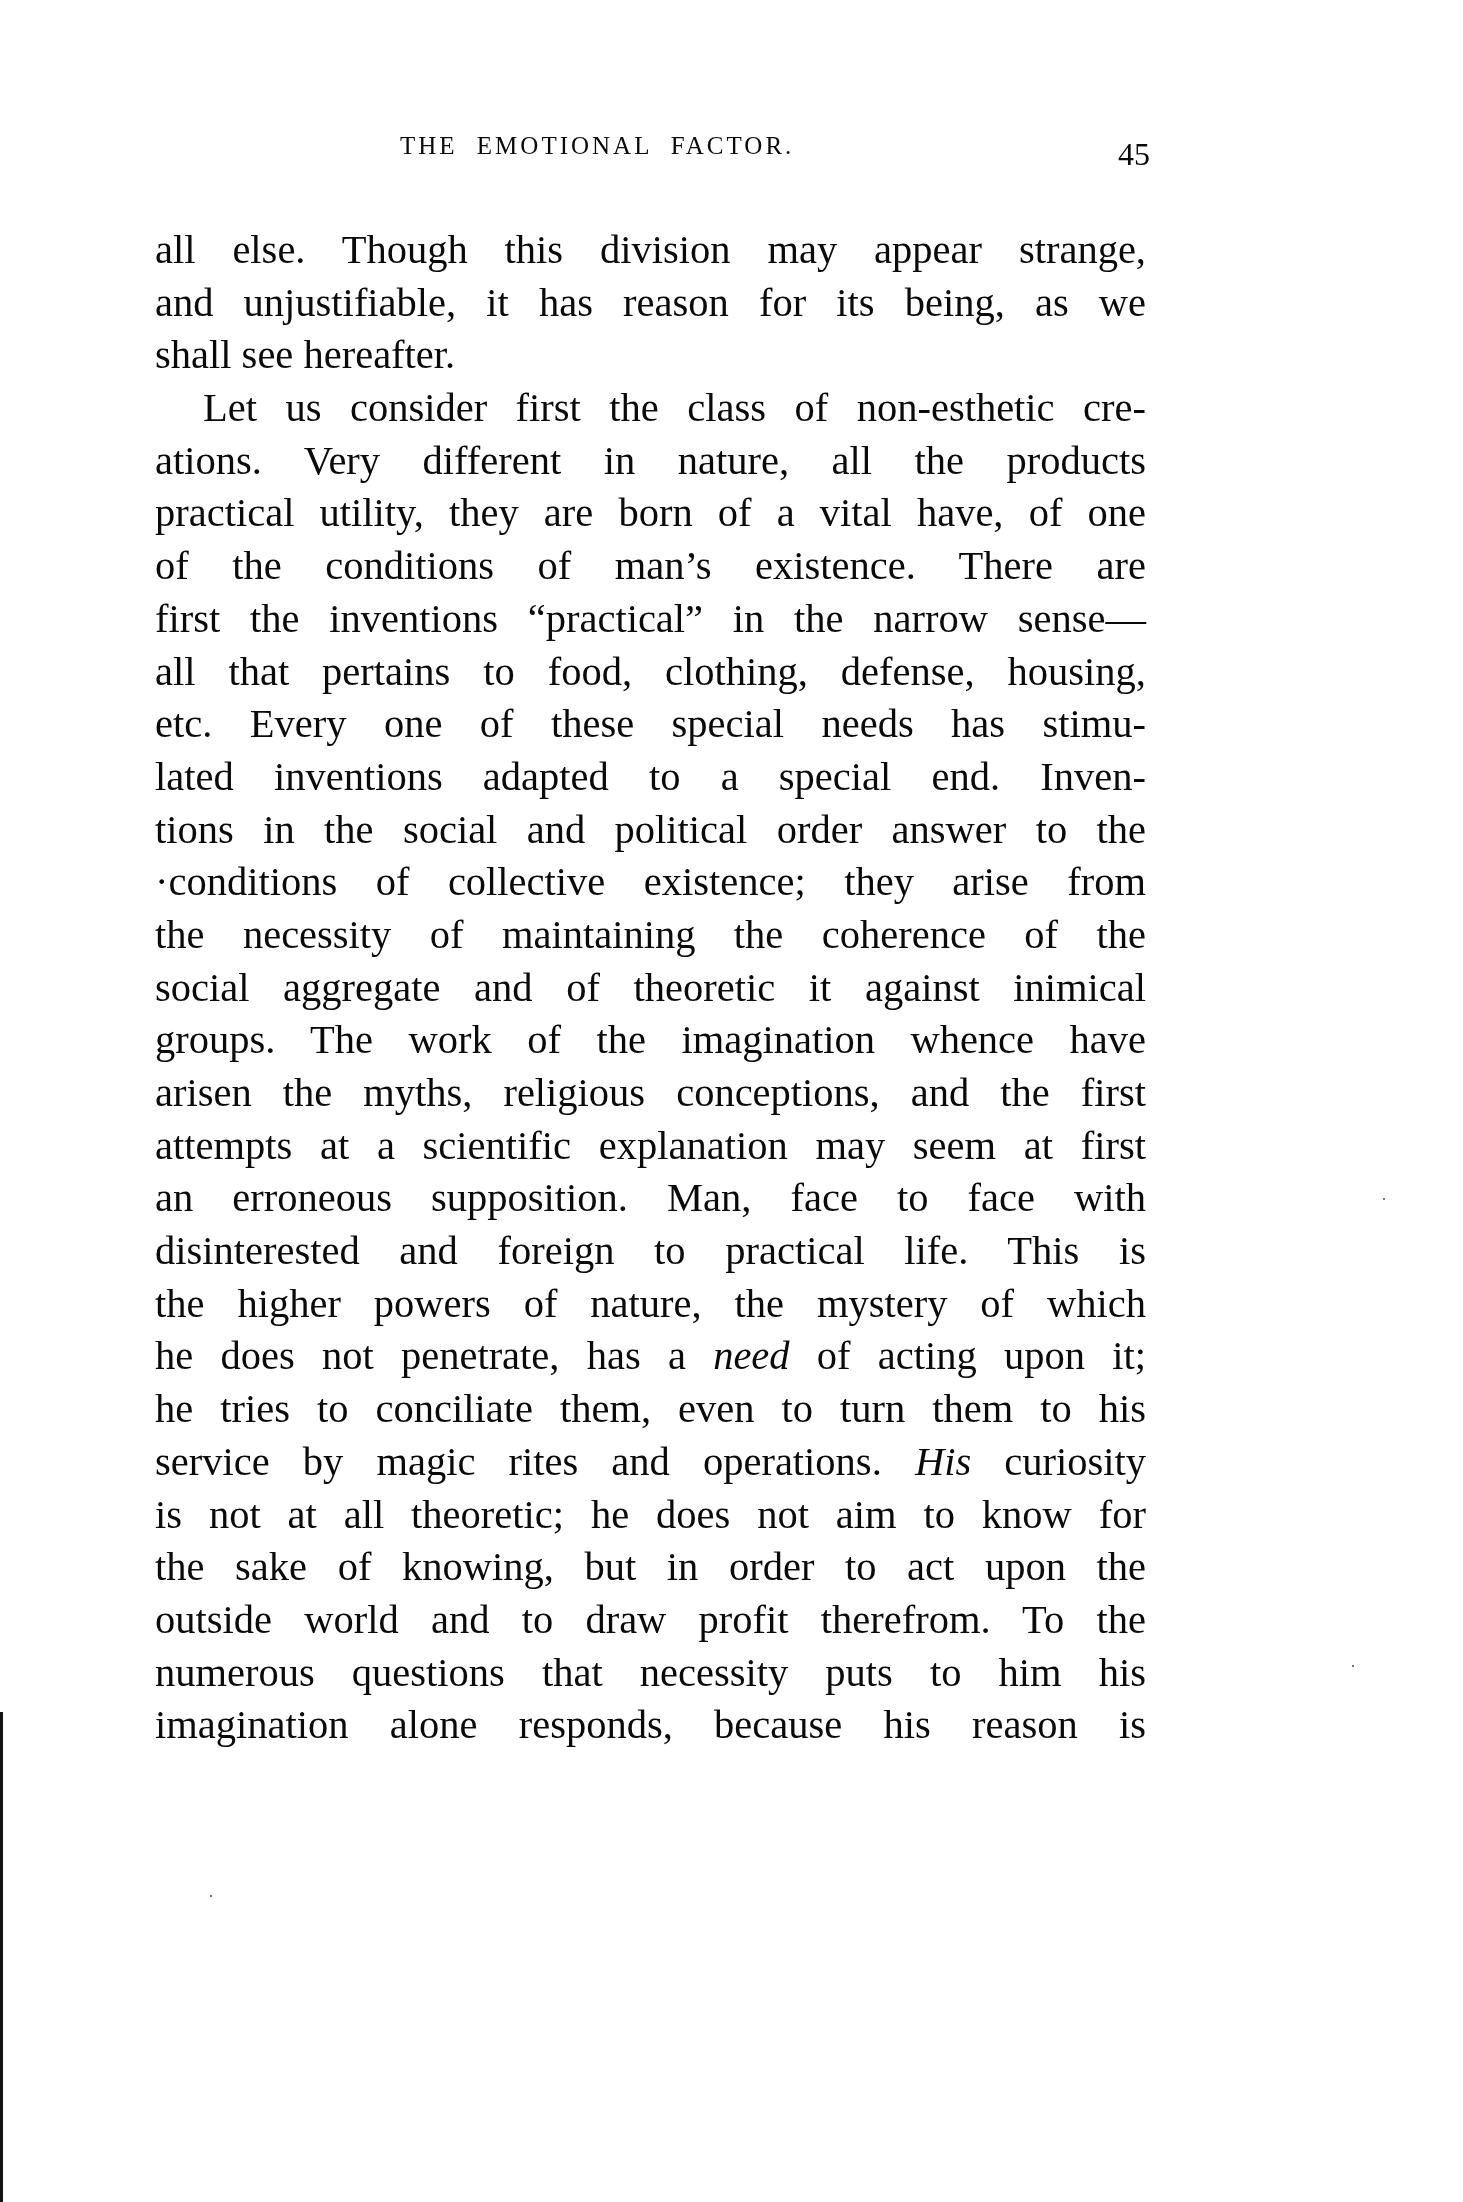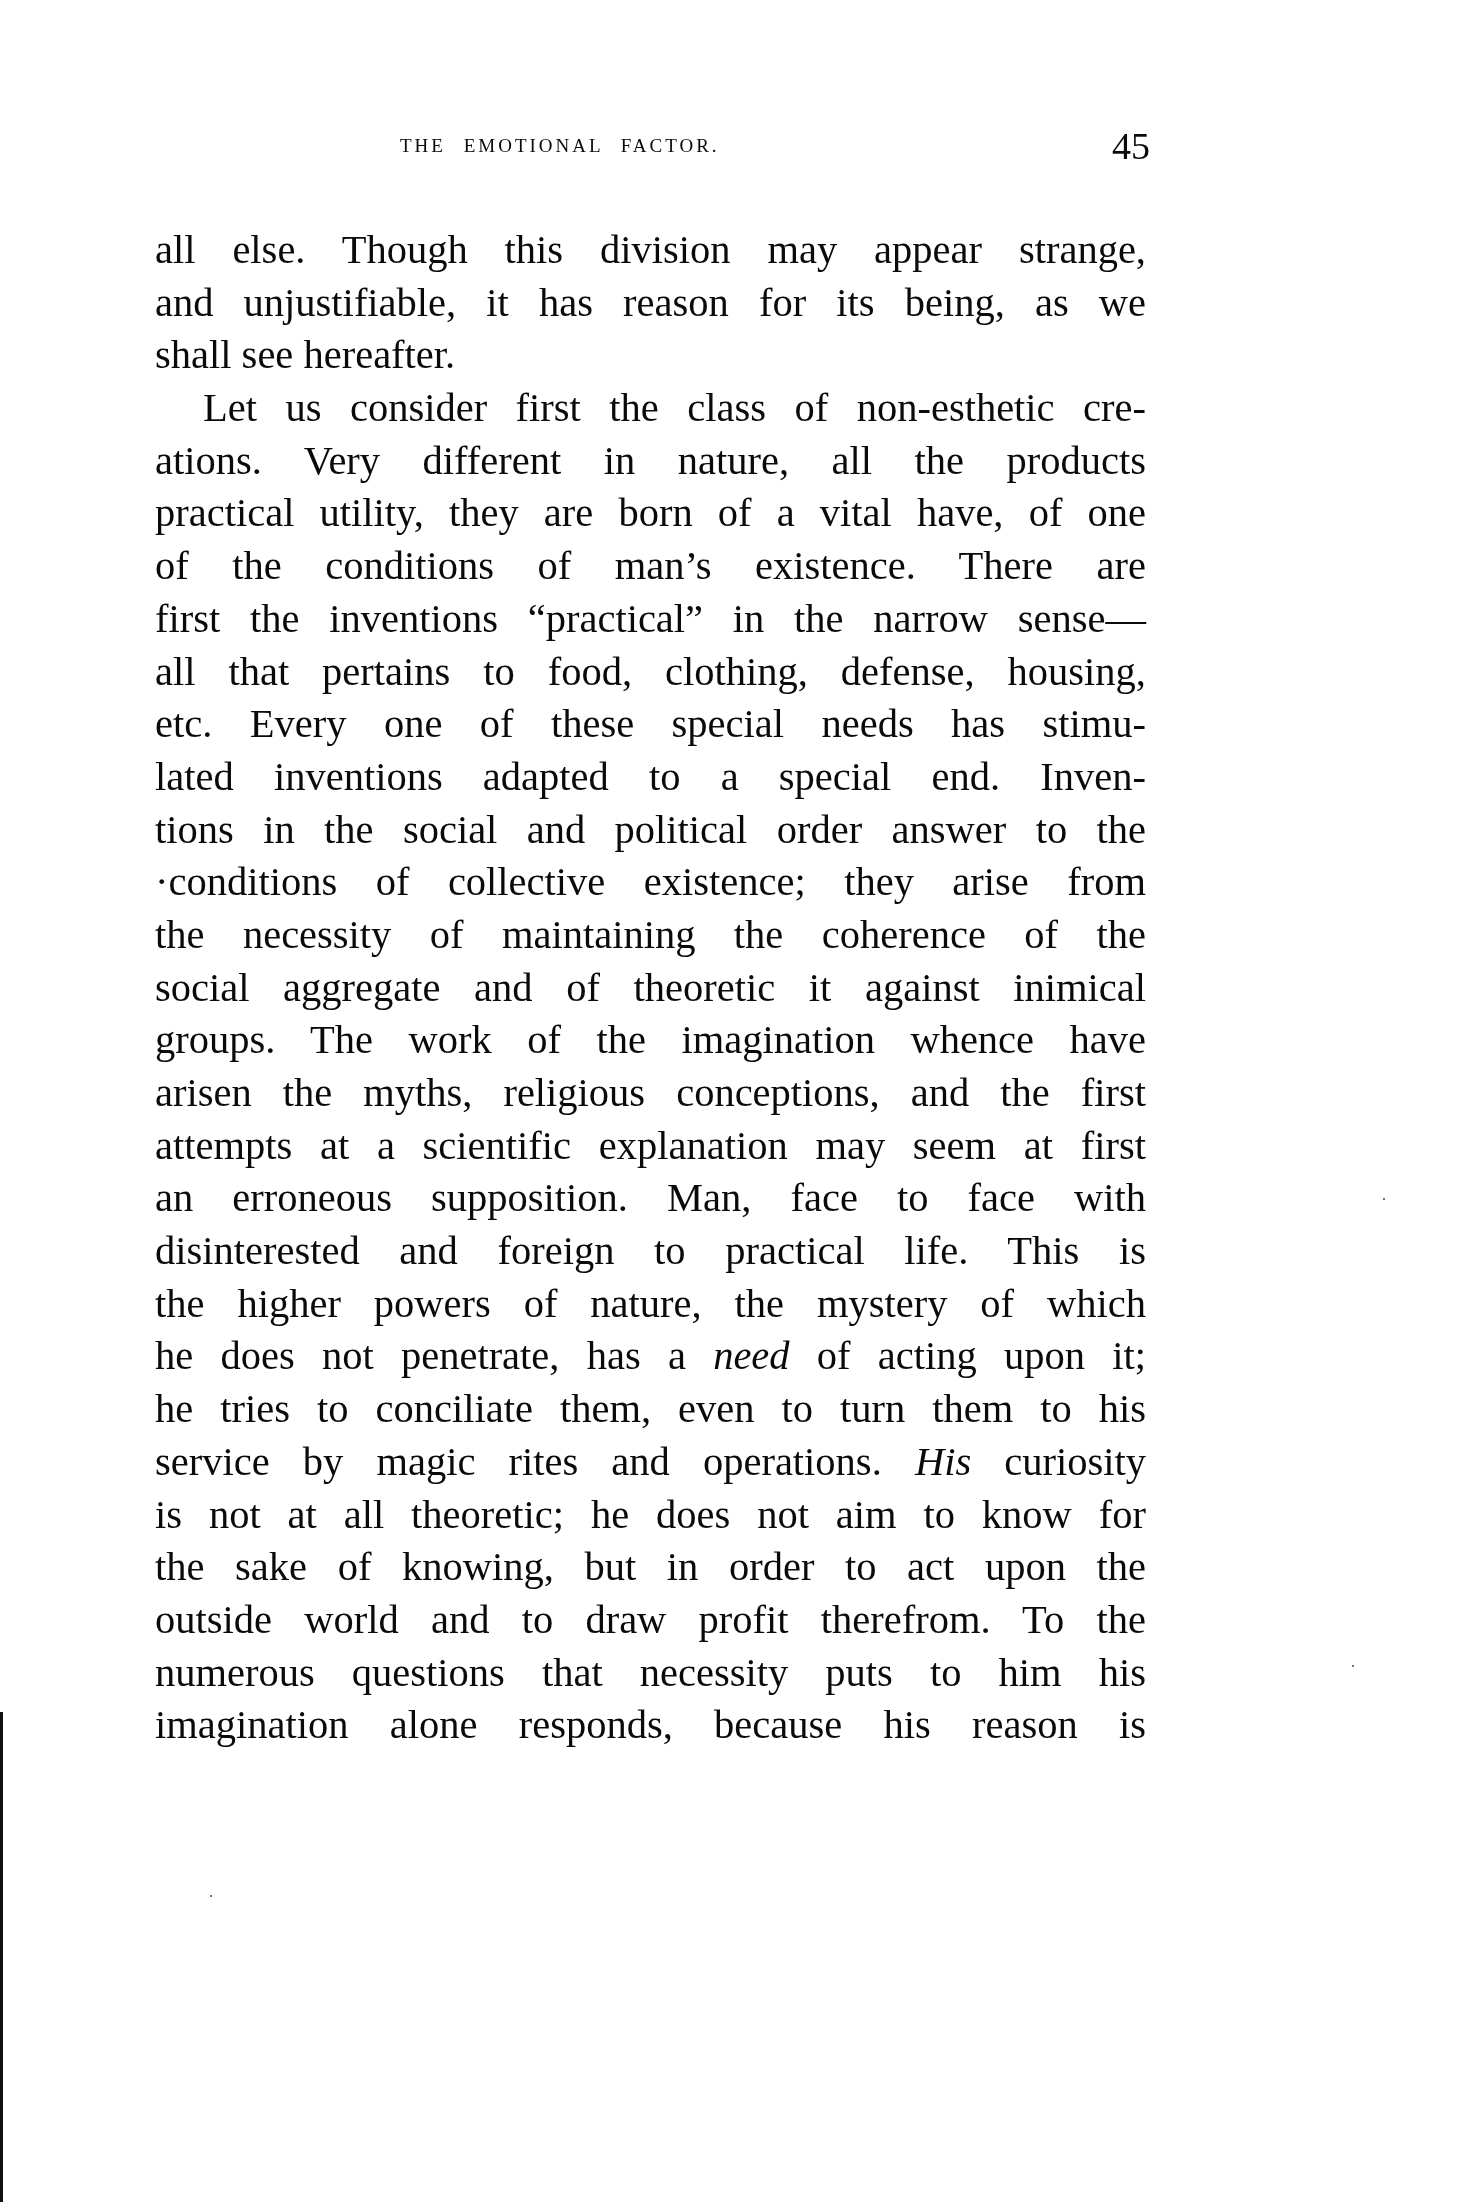--- a/index.html
+++ b/index.html
@@ -19,33 +19,33 @@
       position: absolute;
       left: 0; top: 0;
       width: 1463px;
       height: 2202px;
     }
     .running-head {
       position: absolute;
       left: 400px;
       top: 128px;
       width: 490px;
-      font-size: 19px;
+      font-size: 25px;
       letter-spacing: 3px;
       word-spacing: 10px;
       line-height: 36px;
       white-space: nowrap;
     }
     .page-number {
       position: absolute;
       left: 1104px;
-      top: 124px;
+      top: 132px;
       width: 46px;
       text-align: right;
-      font-size: 38px;
+      font-size: 32px;
       line-height: 44px;
     }
     .body-text {
       position: absolute;
       left: 155px;
       top: 224px;
       width: 991px;
       font-size: 40.5px;
       line-height: 52.7px;
     }

